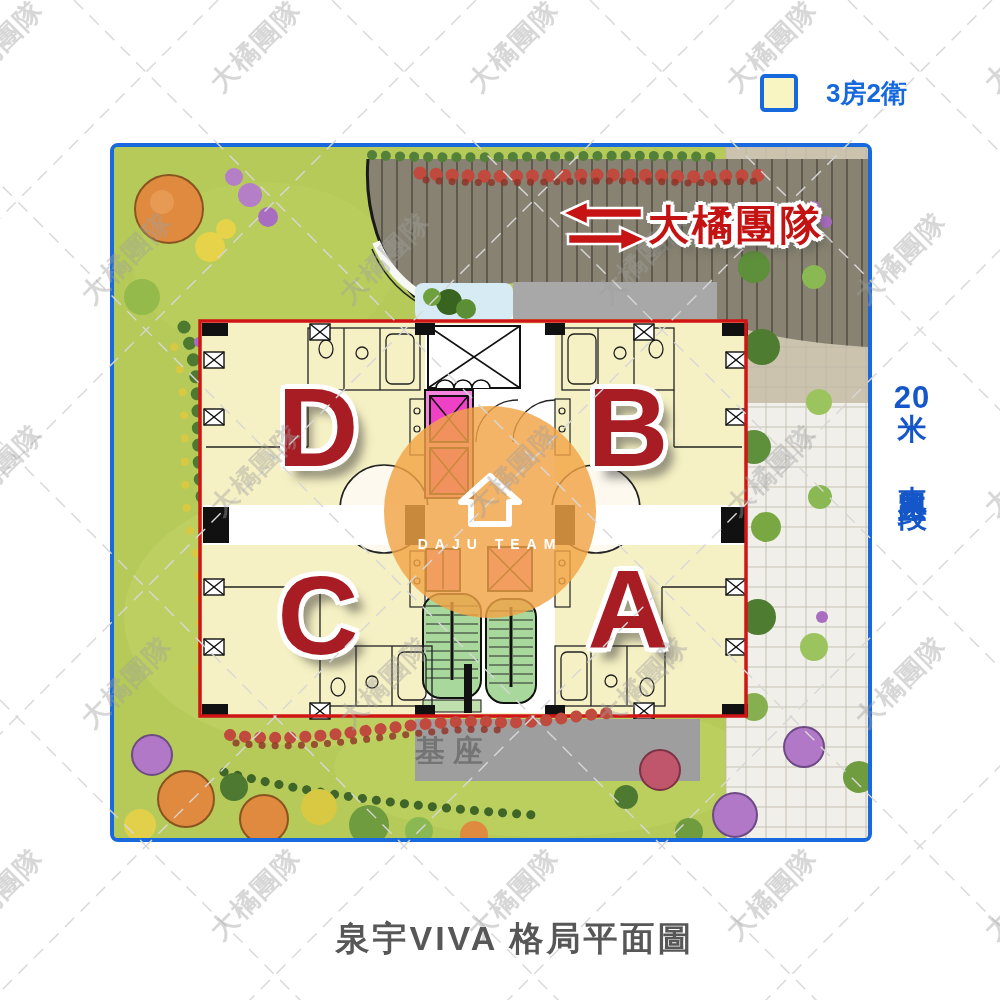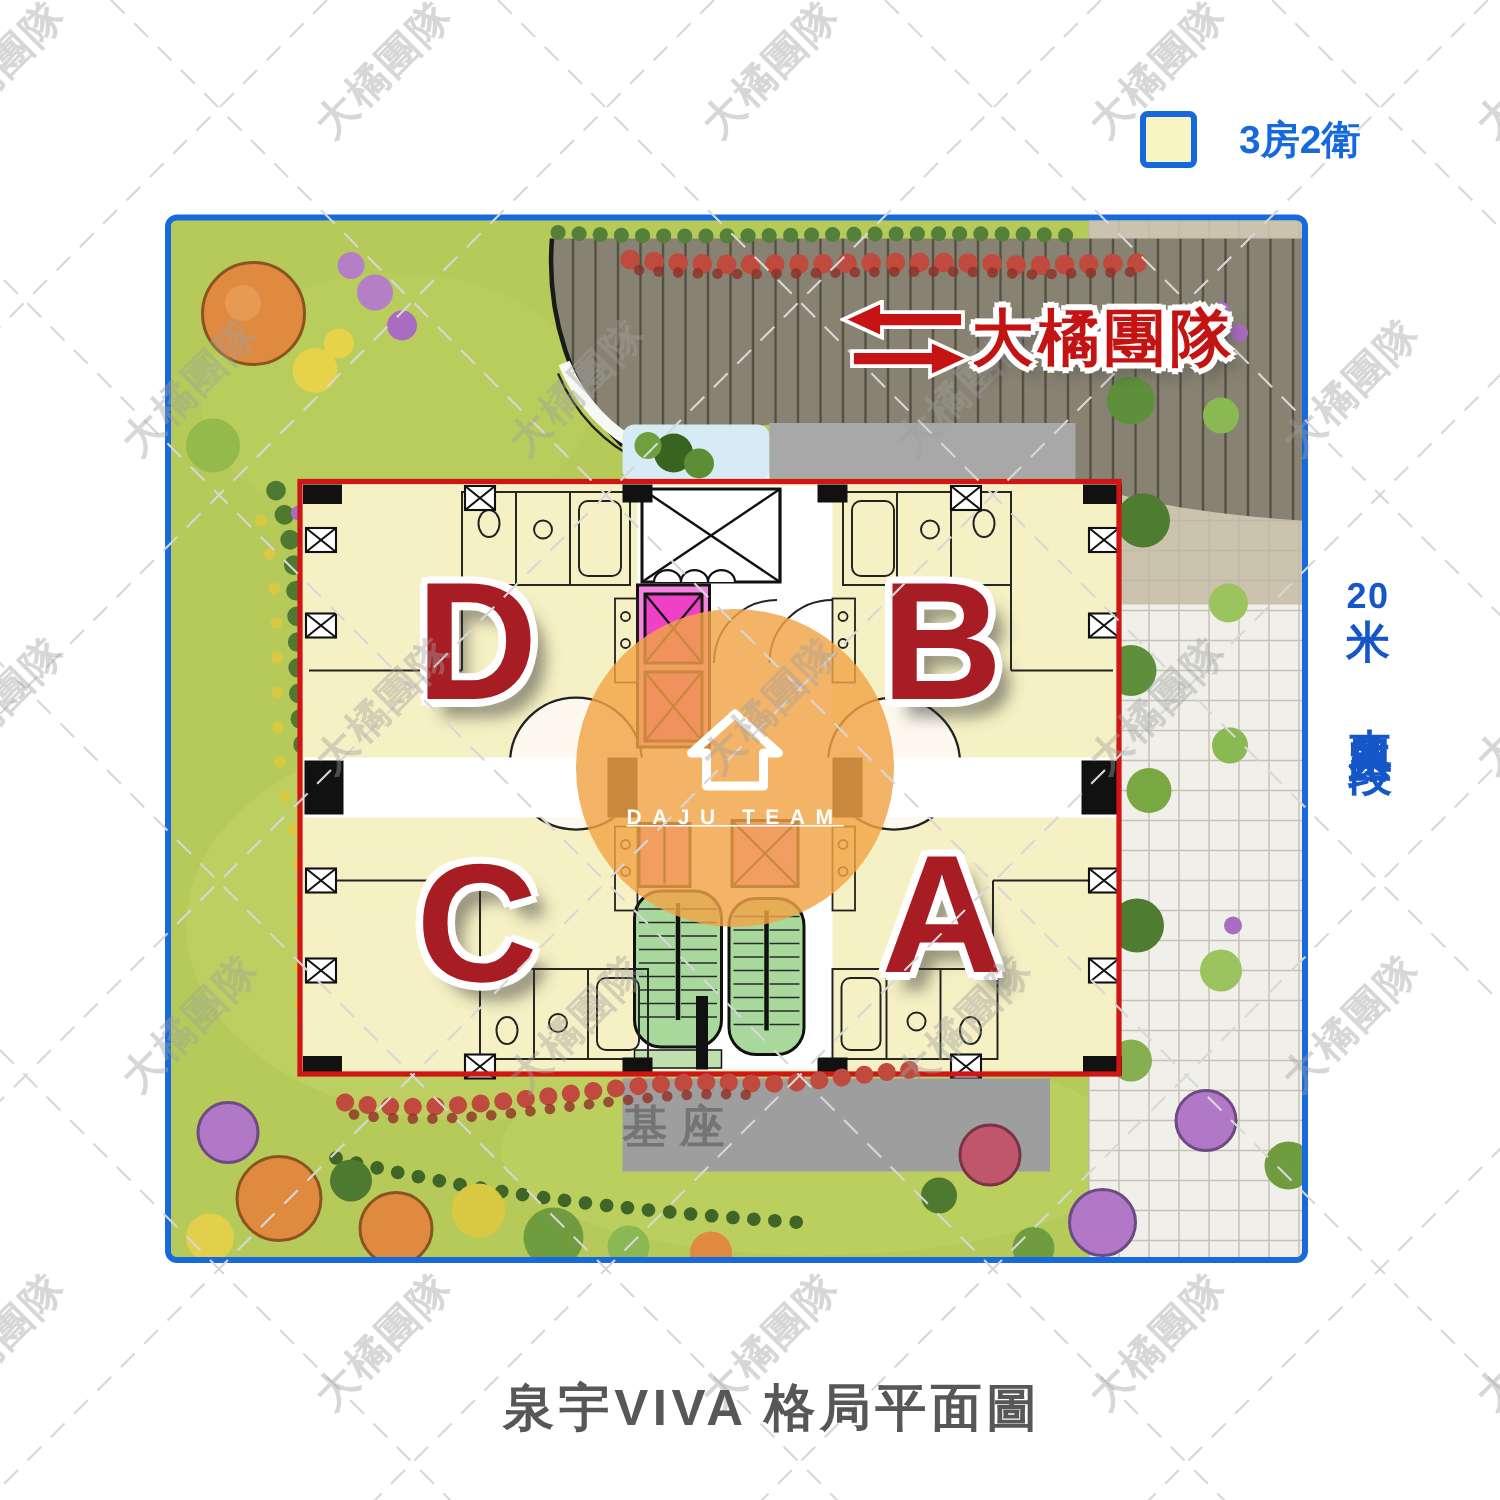--- a/index.html
+++ b/index.html
@@ -30,25 +30,25 @@
   #driveway-label{left:648px;top:198px;z-index:9;font-size:41px;font-weight:900;color:#c31313;
     letter-spacing:3px;
     text-shadow:3px 3px 0 #fff,-3px 3px 0 #fff,3px -3px 0 #fff,-3px -3px 0 #fff,
       0 4px 0 #fff,4px 0 0 #fff,0 -4px 0 #fff,-4px 0 0 #fff,6px 8px 8px rgba(70,70,70,.55);}
   #driveway-arrows{left:560px;top:200px;z-index:9;}
   
   #brand-badge{left:490px;top:512px;width:212px;height:212px;transform:translate(-50%,-50%);
     border-radius:50%;background:rgba(242,163,70,.82);z-index:5;display:flex;flex-direction:column;
     align-items:center;justify-content:center;}
   #brand-badge .title{font-size:62px;font-weight:900;color:#fff;letter-spacing:10px;margin:2px 0 0 10px;}
-  #brand-badge .subtitle{font-size:14px;font-weight:bold;color:#fff;letter-spacing:7px;margin-top:8px;text-decoration:underline;}
+  #brand-badge .subtitle{font-size:14px;font-weight:bold;color:#fff;letter-spacing:7px;margin-top:8px;}
   
   #street-label{left:887px;top:383px;width:50px;z-index:10;color:#1557c8;font-weight:800;
     display:flex;flex-direction:column;align-items:center;}
-  #street-label .num{font-size:24px;line-height:30px;letter-spacing:1px;}
+  #street-label .num{font-size:31px;line-height:30px;letter-spacing:1px;}
   #street-label .cjk{font-size:29px;line-height:33px;}
   #street-label .gap{height:16px;}
   #street-label .name{writing-mode:vertical-rl;text-orientation:upright;font-size:29px;
     letter-spacing:4px;line-height:1.1;}
   
   #caption{left:0;top:916px;width:1000px;text-align:center;z-index:10;font-size:34px;
     font-weight:bold;color:#575757;letter-spacing:3px;padding-left:15px;}
 </style>
 </head>
 <body>

